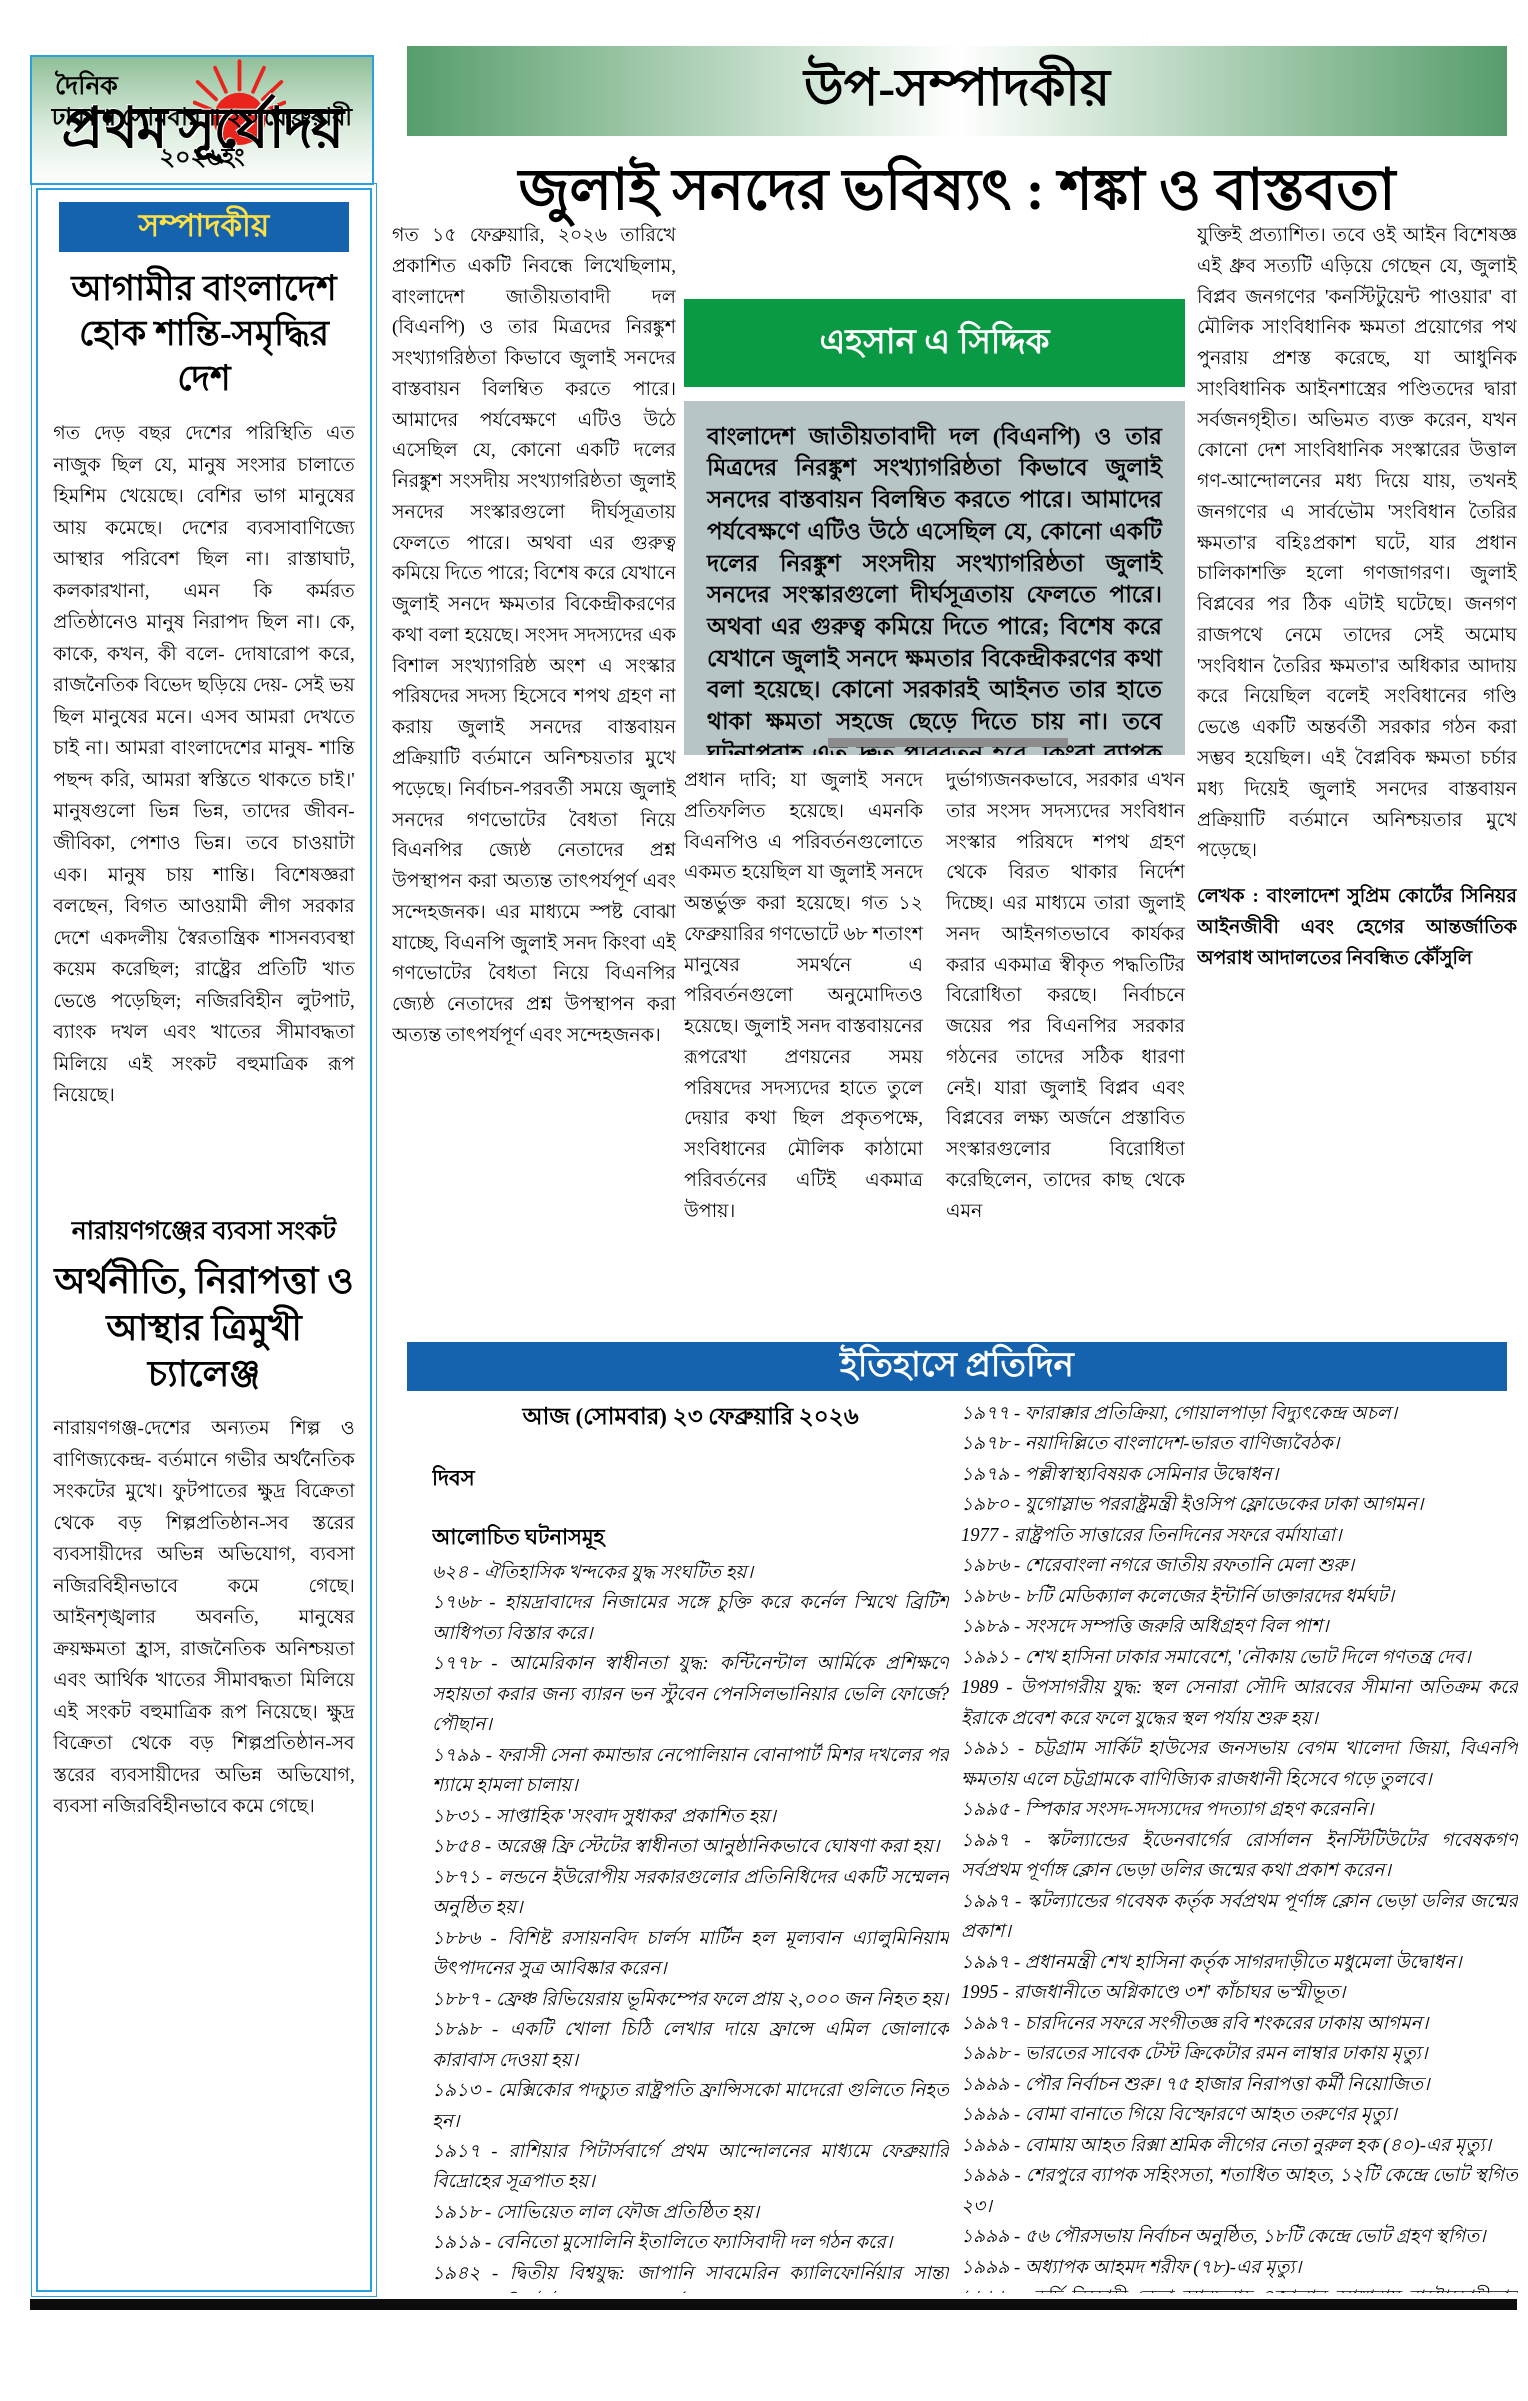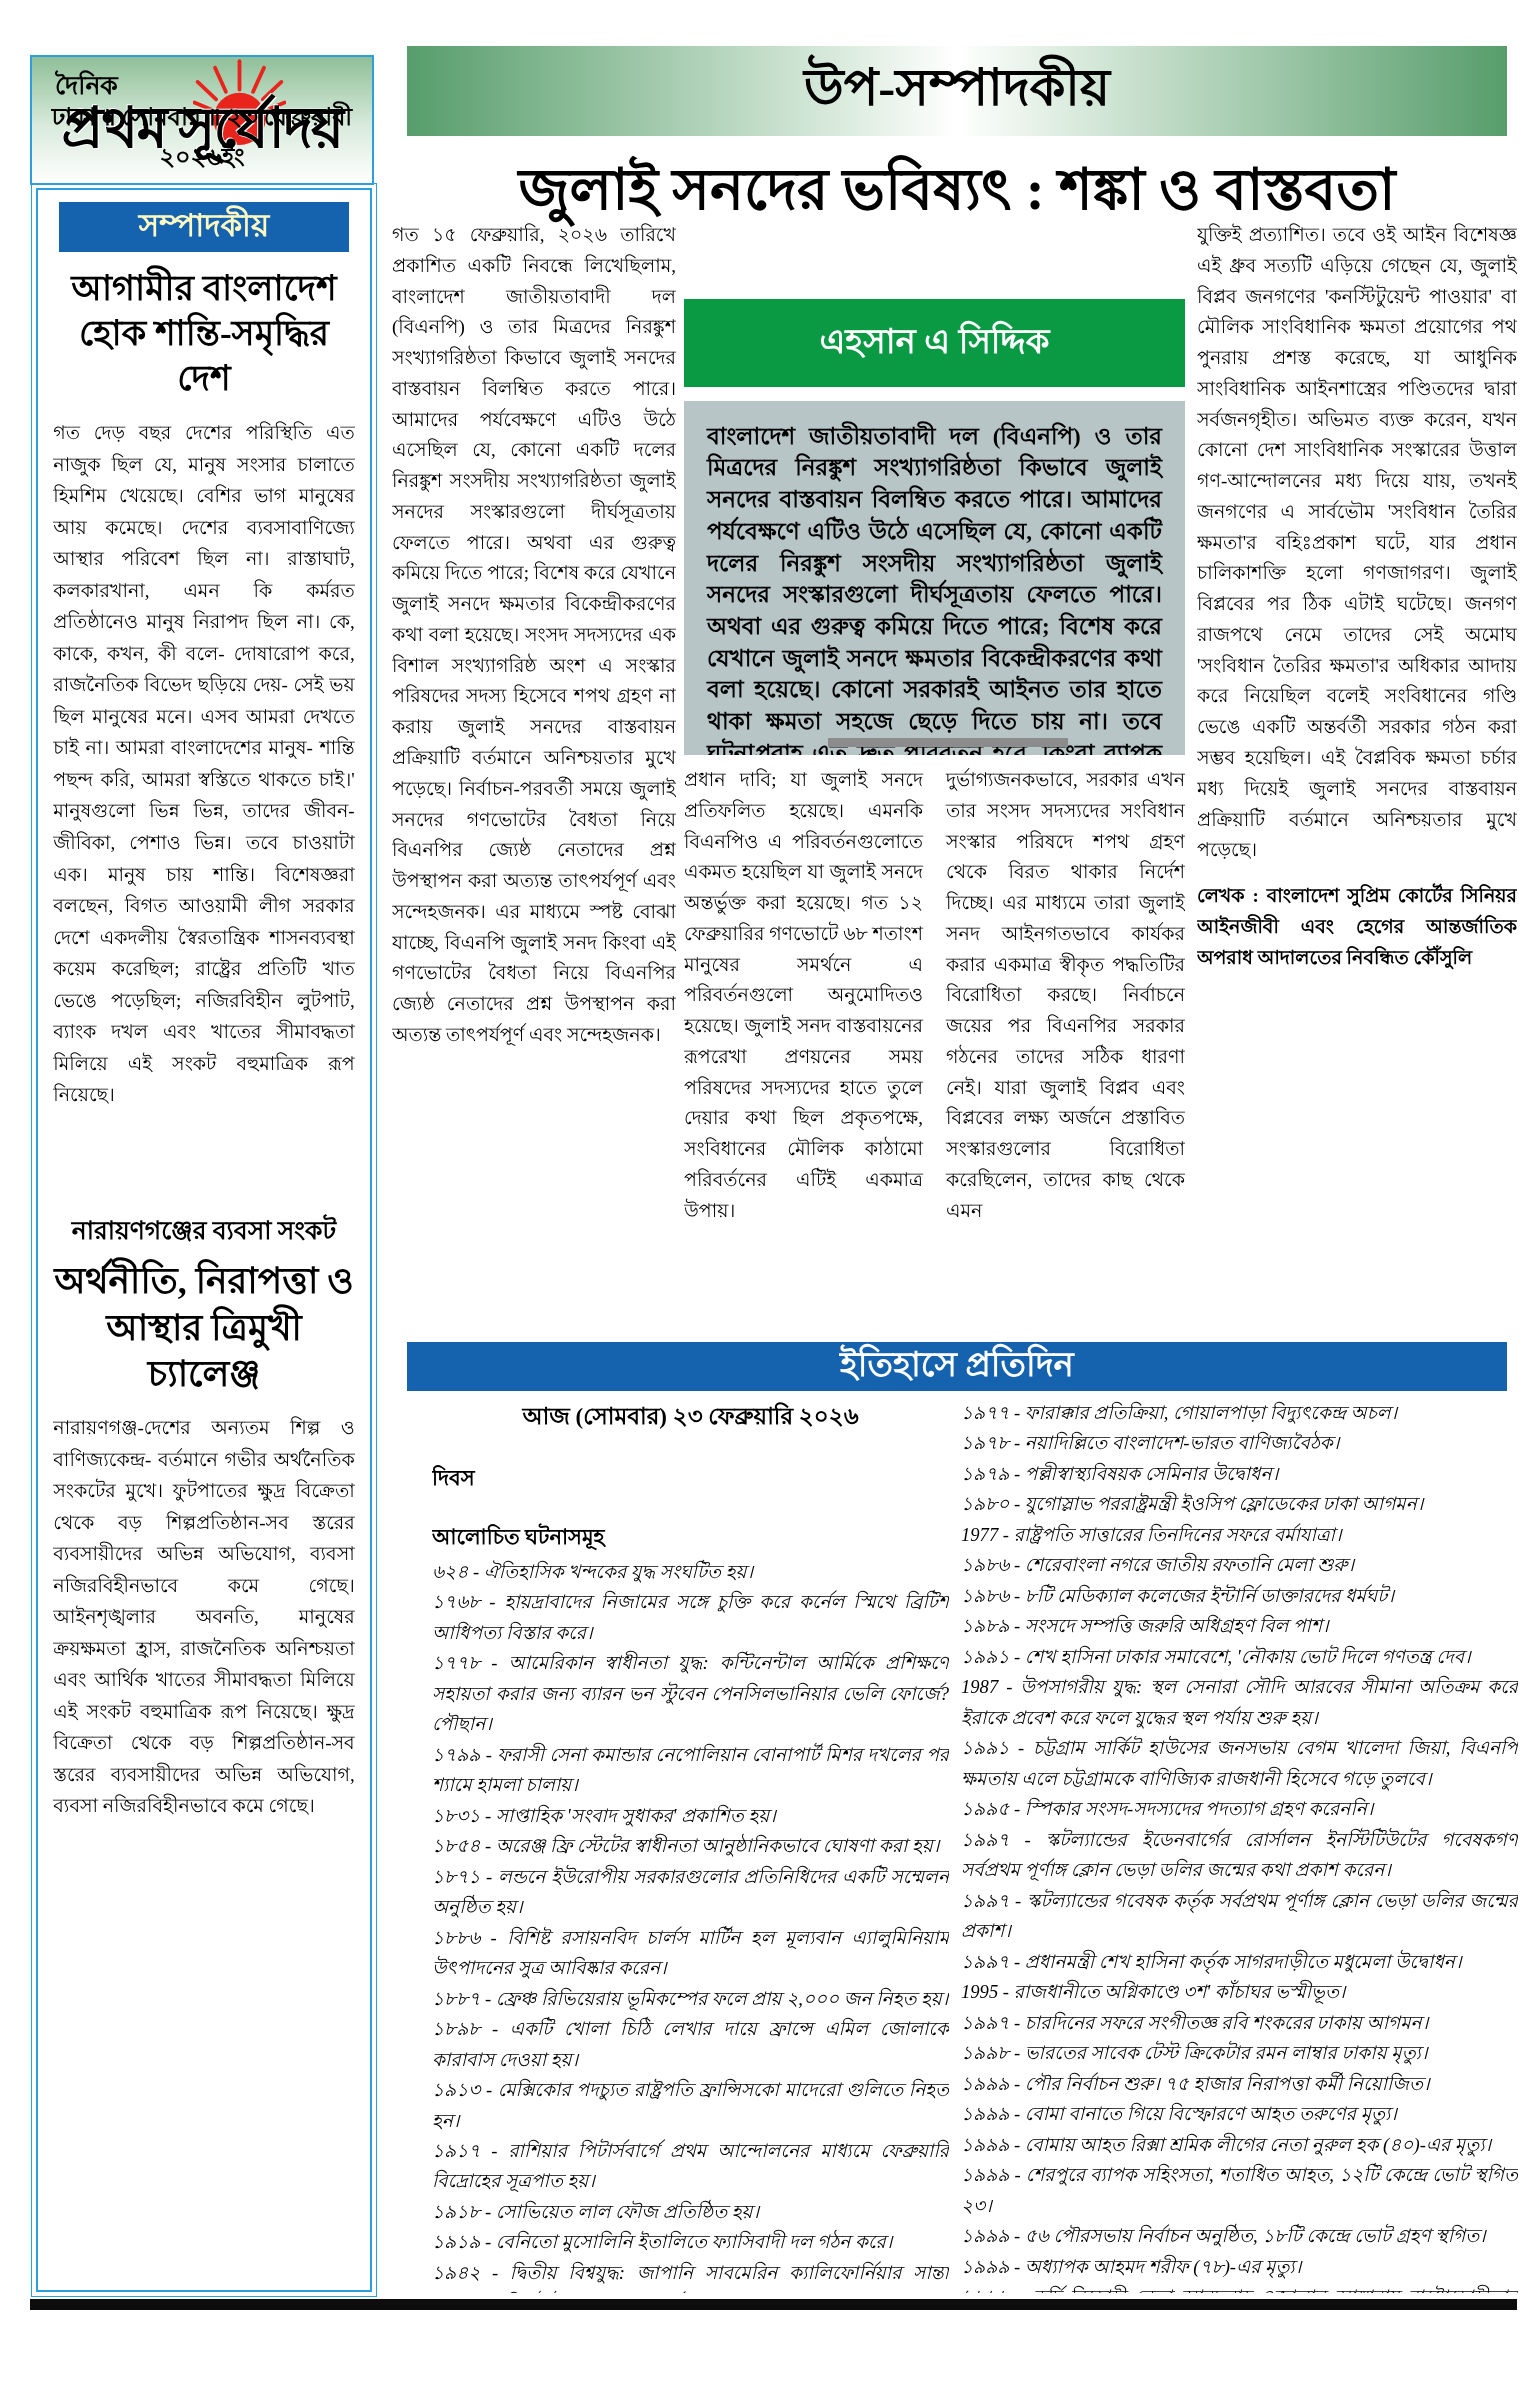--- a/index.html
+++ b/index.html
@@ -37,21 +37,21 @@
     position:absolute; left:407px; top:146px; width:1100px;
     text-align:center; font-size:57px; font-weight:bold; white-space:nowrap;
   }
   
   .sidebar {
     position:absolute; left:36px; top:188px; width:336px; height:2104px;
     border:2.2px solid #2aa0dc; outline:1.6px solid #2aa0dc; outline-offset:4.4px;
     padding:11px 15.3px; overflow:hidden; background:#fff;
   }
   .sidebar-banner {
-    width:96%; height:50px; margin:1.1px auto 15.3px auto; background:#1563ae; color:#fef9c3;
+    width:96%; height:50px; margin:1.1px auto 15.3px auto; background:#1563ae; color:#fde047;
     display:flex; align-items:center; justify-content:center;
     font-size:31px; font-weight:bold;
   }
   .ed-title { text-align:center; font-size:35px; line-height:1.28; font-weight:bold; margin-bottom:15.3px; }
   .ed-body { font-size:19px; line-height:1.66; text-align:justify; overflow:hidden; }
   .ed-body-1 { height:780px; }
   .ed-kicker { text-align:center; font-size:25px; font-weight:bold; margin:14px 0 4.4px 0; }
   .ed-title-2 { font-size:36px; }
   .ed-body-2 { height:895px; }
   
@@ -180,21 +180,21 @@
       <div>
           <div class="hist-item">১৯৭৭ - ফারাক্কার প্রতিক্রিয়া, গোয়ালপাড়া বিদ্যুৎকেন্দ্র অচল।</div>
           <div class="hist-item">১৯৭৮ - নয়াদিল্লিতে বাংলাদেশ-ভারত বাণিজ্যবৈঠক।</div>
           <div class="hist-item">১৯৭৯ - পল্লীস্বাস্থ্যবিষয়ক সেমিনার উদ্বোধন।</div>
           <div class="hist-item">১৯৮০ - যুগোস্লাভ পররাষ্ট্রমন্ত্রী ইওসিপ ফ্লোডেকের ঢাকা আগমন।</div>
           <div class="hist-item">1977 - রাষ্ট্রপতি সাত্তারের তিনদিনের সফরে বর্মাযাত্রা।</div>
           <div class="hist-item">১৯৮৬ - শেরেবাংলা নগরে জাতীয় রফতানি মেলা শুরু।</div>
           <div class="hist-item">১৯৮৬ - ৮টি মেডিক্যাল কলেজের ইন্টার্নি ডাক্তারদের ধর্মঘট।</div>
           <div class="hist-item">১৯৮৯ - সংসদে সম্পত্তি জরুরি অধিগ্রহণ বিল পাশ।</div>
           <div class="hist-item">১৯৯১ - শেখ হাসিনা ঢাকার সমাবেশে, 'নৌকায় ভোট দিলে গণতন্ত্র দেব।</div>
-          <div class="hist-item">1987 - উপসাগরীয় যুদ্ধ: স্থল সেনারা সৌদি আরবের সীমানা অতিক্রম করে ইরাকে প্রবেশ করে ফলে যুদ্ধের স্থল পর্যায় শুরু হয়।</div>
+          <div class="hist-item">1989 - উপসাগরীয় যুদ্ধ: স্থল সেনারা সৌদি আরবের সীমানা অতিক্রম করে ইরাকে প্রবেশ করে ফলে যুদ্ধের স্থল পর্যায় শুরু হয়।</div>
           <div class="hist-item">১৯৯১ - চট্টগ্রাম সার্কিট হাউসের জনসভায় বেগম খালেদা জিয়া, বিএনপি ক্ষমতায় এলে চট্টগ্রামকে বাণিজ্যিক রাজধানী হিসেবে গড়ে তুলবে।</div>
           <div class="hist-item">১৯৯৫ - স্পিকার সংসদ-সদস্যদের পদত্যাগ গ্রহণ করেননি।</div>
           <div class="hist-item">১৯৯৭ - স্কটল্যান্ডের ইডেনবার্গের রোর্সালন ইনস্টিটিউটের গবেষকগণ সর্বপ্রথম পূর্ণাঙ্গ ক্লোন ভেড়া ডলির জন্মের কথা প্রকাশ করেন।</div>
           <div class="hist-item">১৯৯৭ - স্কটল্যান্ডের গবেষক কর্তৃক সর্বপ্রথম পূর্ণাঙ্গ ক্লোন ভেড়া ডলির জন্মের প্রকাশ।</div>
           <div class="hist-item">১৯৯৭ - প্রধানমন্ত্রী শেখ হাসিনা কর্তৃক সাগরদাড়ীতে মধুমেলা উদ্বোধন।</div>
           <div class="hist-item">1995 - রাজধানীতে অগ্নিকাণ্ডে ৩শ' কাঁচাঘর ভস্মীভূত।</div>
           <div class="hist-item">১৯৯৭ - চারদিনের সফরে সংগীতজ্ঞ রবি শংকরের ঢাকায় আগমন।</div>
           <div class="hist-item">১৯৯৮ - ভারতের সাবেক টেস্ট ক্রিকেটার রমন লাম্বার ঢাকায় মৃত্যু।</div>
           <div class="hist-item">১৯৯৯ - পৌর নির্বাচন শুরু। ৭৫ হাজার নিরাপত্তা কর্মী নিয়োজিত।</div>
           <div class="hist-item">১৯৯৯ - বোমা বানাতে গিয়ে বিস্ফোরণে আহত তরুণের মৃত্যু।</div>

